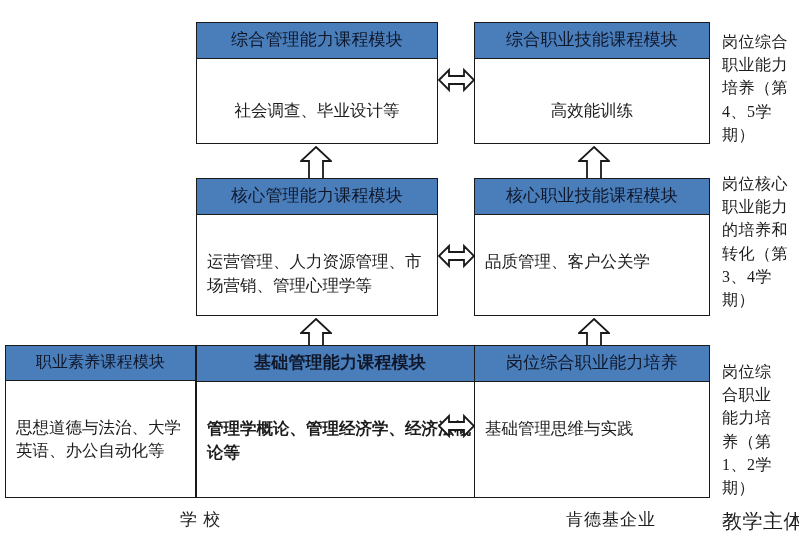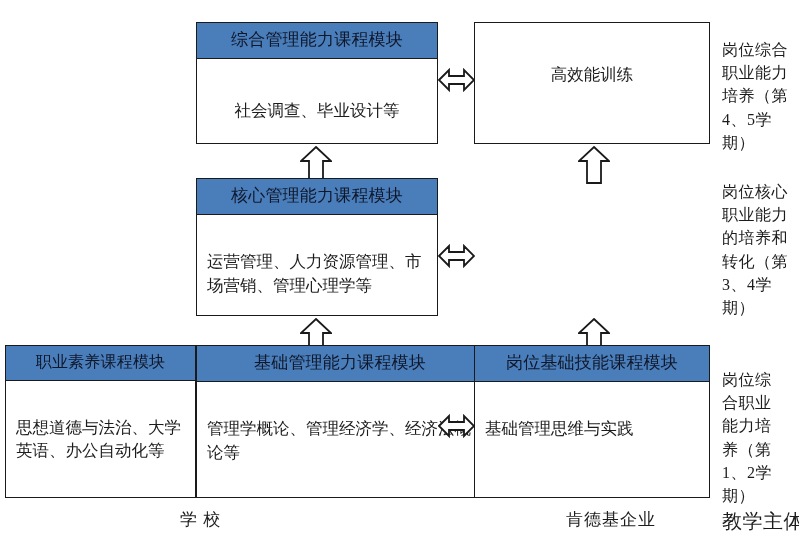--- a/index.html
+++ b/index.html
@@ -56,21 +56,20 @@
   }
 
   
   .sidelabel {
     position: absolute;
     font-size: 16px;
     line-height: 1.45;
     color: #1c1c1c;
     text-align: left;
     letter-spacing: 0.5px;
-    margin-top: 8px;
   }
 
   
   .caption {
     position: absolute;
     font-size: 17px;
     color: #1c1c1c;
     letter-spacing: 1px;
     white-space: nowrap;
   }
@@ -85,20 +84,21 @@
 <body>
 
 <div id="canvas">
 
   <div class="module center" style="left:196px; top:22px; width:242px; height:122px;">
     <div class="head">综合管理能力课程模块</div>
     <div class="body">社会调查、毕业设计等</div>
   </div>
 
   <div class="module center" style="left:474px; top:22px; width:236px; height:122px;">
+    <div class="head">综合职业技能课程模块</div>
     <div class="body">高效能训练</div>
   </div>
 
   <div class="sidelabel" style="left:722px; top:30px; width:77px;">岗位综合职业能力培养（第4、5学期）</div>
 
   <div class="arrow" style="left:438px; top:66px; width:37px; height:28px;">
     <svg width="37" height="28" viewBox="0 0 37 28">
       <polygon points="1,14 11,4 11,10 26,10 26,4 36,14 26,24 26,18 11,18 11,24" fill="#ffffff" stroke="#1a1a1a" stroke-width="1.8" stroke-linejoin="miter"></polygon>
     </svg>
   </div>
@@ -113,20 +113,24 @@
     <svg width="32" height="38" viewBox="0 0 32 38">
       <polygon points="16,1 31,15 23,15 23,37 9,37 9,15 1,15" fill="#ffffff" stroke="#1a1a1a" stroke-width="1.8" stroke-linejoin="miter"></polygon>
     </svg>
   </div>
 
   <div class="module" style="left:196px; top:178px; width:242px; height:138px;">
     <div class="head">核心管理能力课程模块</div>
     <div class="body">运营管理、人力资源管理、市场营销、管理心理学等</div>
   </div>
 
+  <div class="module" style="left:474px; top:178px; width:236px; height:138px;">
+    <div class="head">核心职业技能课程模块</div>
+    <div class="body">品质管理、客户公关学</div>
+  </div>
 
   <div class="sidelabel" style="left:722px; top:172px; width:77px;">岗位核心职业能力的培养和转化（第3、4学期）</div>
 
   <div class="arrow" style="left:438px; top:242px; width:37px; height:28px;">
     <svg width="37" height="28" viewBox="0 0 37 28">
       <polygon points="1,14 11,4 11,10 26,10 26,4 36,14 26,24 26,18 11,18 11,24" fill="#ffffff" stroke="#1a1a1a" stroke-width="1.8" stroke-linejoin="miter"></polygon>
     </svg>
   </div>
 
   <div class="arrow" style="left:300px; top:318px; width:32px; height:38px;">
@@ -139,27 +143,27 @@
     <svg width="32" height="38" viewBox="0 0 32 38">
       <polygon points="16,1 31,15 23,15 23,37 9,37 9,15 1,15" fill="#ffffff" stroke="#1a1a1a" stroke-width="1.8" stroke-linejoin="miter"></polygon>
     </svg>
   </div>
 
   <div class="module" style="left:5px; top:345px; width:191px; height:153px;">
     <div class="head" style="font-size:16px;">职业素养课程模块</div>
     <div class="body">思想道德与法治、大学英语、办公自动化等</div>
   </div>
 
-  <div class="module" style="left:196px; top:345px; width:288px; height:153px;">
+  <div class="module" style="left:196px; top:345px; width:288px; height:153px;font-weight:bold;">
     <div class="head">基础管理能力课程模块</div>
     <div class="body">管理学概论、管理经济学、经济法概论等</div>
   </div>
 
   <div class="module" style="left:474px; top:345px; width:236px; height:153px;">
-    <div class="head">岗位基础技能课程模块</div>
+    <div class="head">岗位综合职业能力培养</div>
     <div class="body">基础管理思维与实践</div>
   </div>
 
   <div class="sidelabel" style="left:722px; top:360px; width:60px;">岗位综合职业能力培养（第1、2学期）</div>
 
   <div class="arrow" style="left:438px; top:412px; width:37px; height:28px;">
     <svg width="37" height="28" viewBox="0 0 37 28">
       <polygon points="1,14 11,4 11,10 26,10 26,4 36,14 26,24 26,18 11,18 11,24" fill="#ffffff" stroke="#1a1a1a" stroke-width="1.8" stroke-linejoin="miter"></polygon>
     </svg>
   </div>

